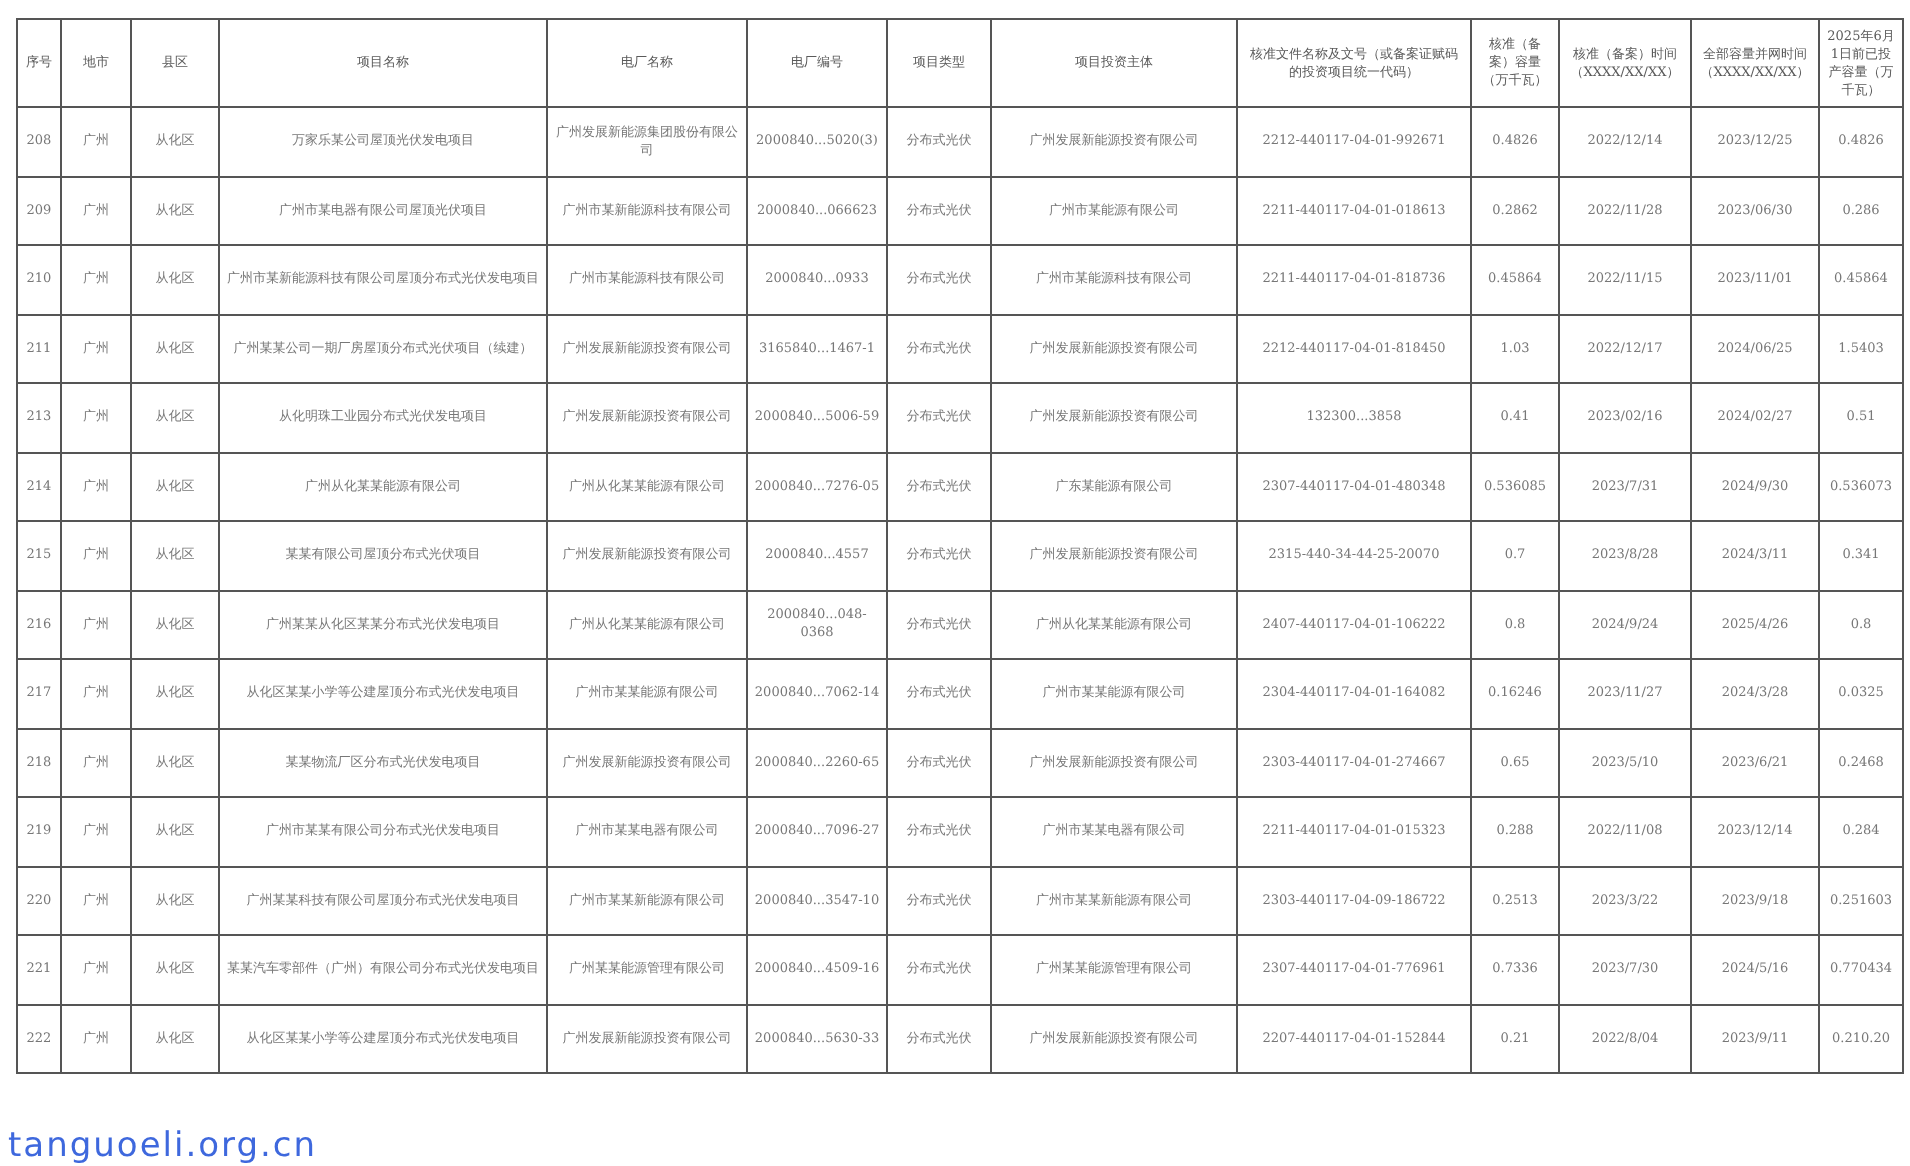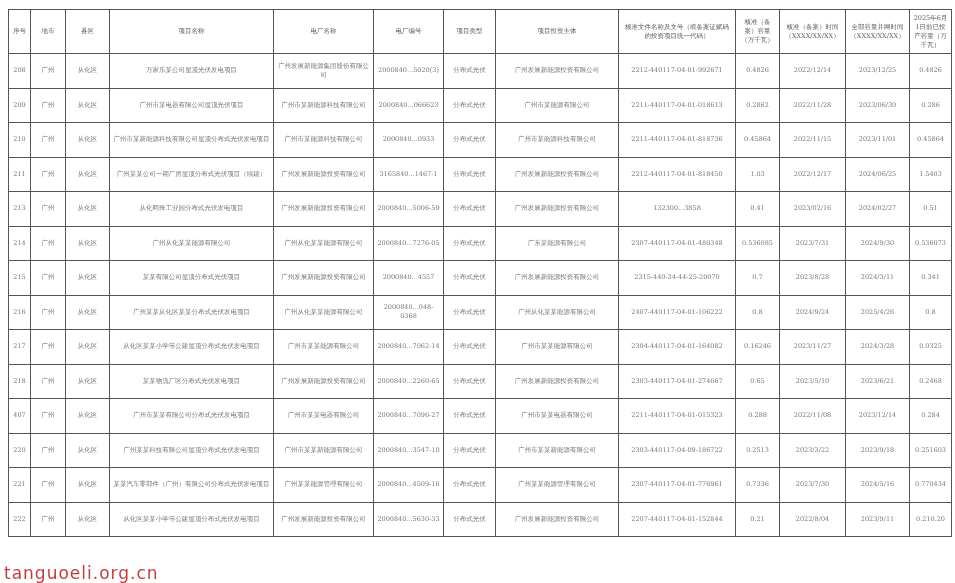--- a/index.html
+++ b/index.html
@@ -4,21 +4,21 @@
 <style>
   html, body { margin:0; padding:0; background:#ffffff; }
   body { width:955px; height:583px; overflow:hidden; position:relative;
          font-family:"DejaVu Serif","Liberation Serif",serif; color:#6a6a6a; }
   table.grid { position:absolute; left:8px; top:9px; width:940px; border-collapse:collapse; table-layout:fixed; }
   table.grid th, table.grid td { border:1px solid #555; text-align:center; vertical-align:middle;
          font-size:6.5px; line-height:9px; padding:1px 3px; overflow:hidden; }
   table.grid th { height:41px; color:#5a5a5a; font-weight:normal; }
   table.grid td { height:31.5px; color:#777; }
   .wm { position:absolute; left:4px; top:563px; font-family:"DejaVu Sans","Liberation Sans",sans-serif;
-        font-size:17px; color:#b91c1c; letter-spacing:1px; opacity:.85; }
+        font-size:17px; color:#1d4ed8; letter-spacing:1px; opacity:.85; }
 </style>
 </head>
 <body>
 
 <table class="grid">
   <colgroup>
     <col style="width:22px">
       <col style="width:35px">
       <col style="width:44px">
       <col style="width:164px">
@@ -194,21 +194,21 @@
         <td>2000840...2260-65</td>
         <td>分布式光伏</td>
         <td>广州发展新能源投资有限公司</td>
         <td>2303-440117-04-01-274667</td>
         <td>0.65</td>
         <td>2023/5/10</td>
         <td>2023/6/21</td>
         <td>0.2468</td>
       </tr>
       <tr>
-        <td>407</td>
+        <td>219</td>
         <td>广州</td>
         <td>从化区</td>
         <td>广州市某某有限公司分布式光伏发电项目</td>
         <td>广州市某某电器有限公司</td>
         <td>2000840...7096-27</td>
         <td>分布式光伏</td>
         <td>广州市某某电器有限公司</td>
         <td>2211-440117-04-01-015323</td>
         <td>0.288</td>
         <td>2022/11/08</td>

